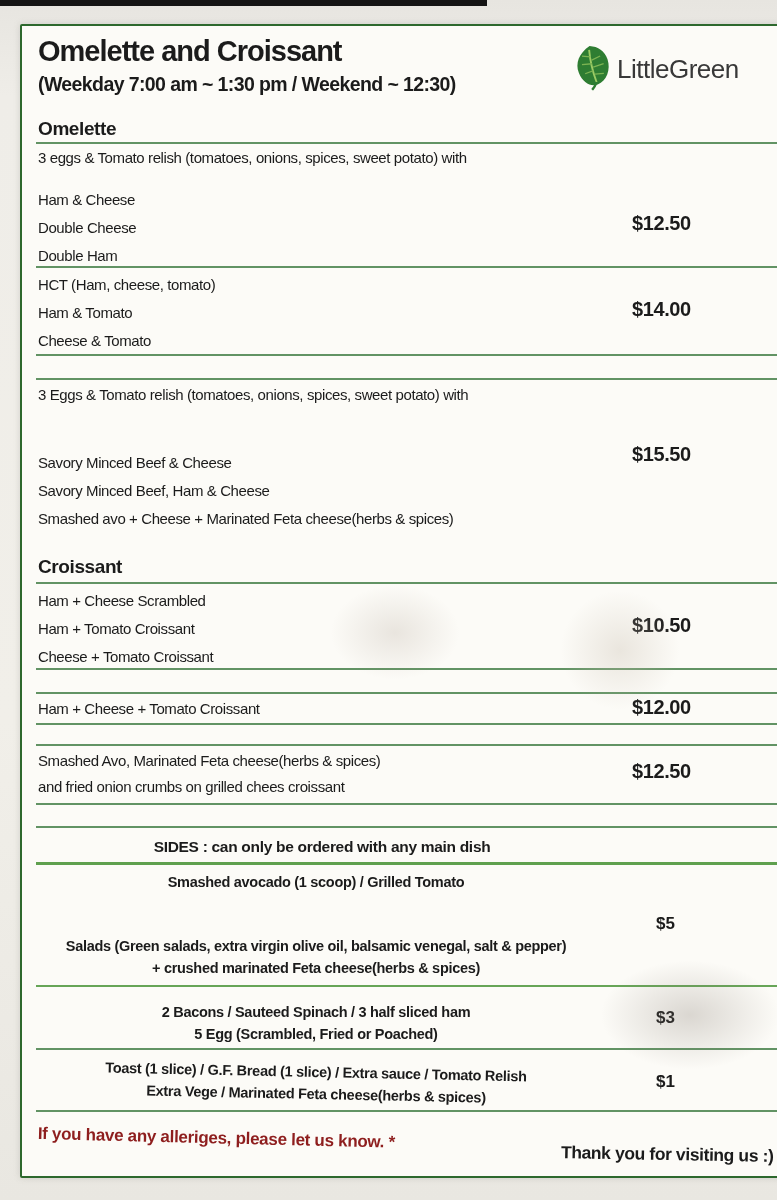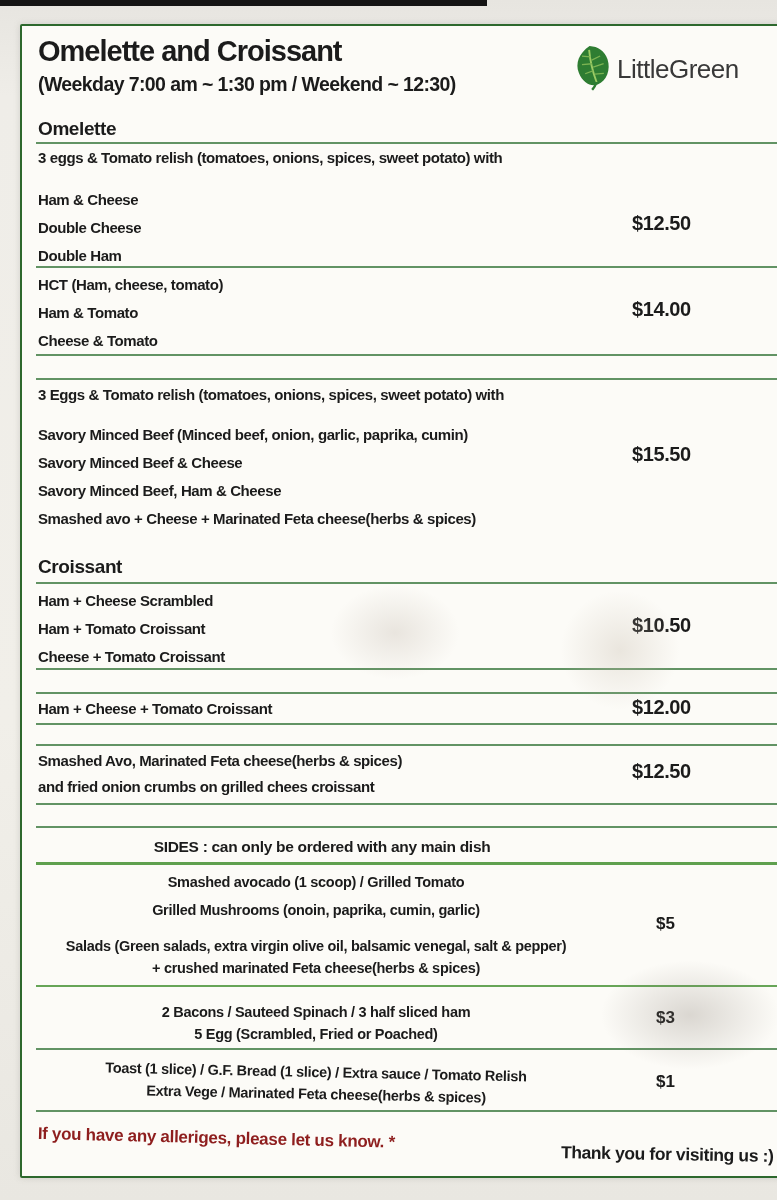--- a/index.html
+++ b/index.html
@@ -34,21 +34,21 @@
   .hours{
     left:16px;top:47px;font-size:19.5px;font-weight:bold;letter-spacing:-0.6px;
   }
   .brand{right:14px;top:16px;width:200px;height:56px;position:absolute;}
   .brand .leaf{left:0;top:2px;}
   .brand-text{left:42px;top:12px;font-size:26px;color:#383838;letter-spacing:-0.5px;}
   .sec-head{left:16px;font-size:19px;font-weight:bold;letter-spacing:-0.4px;}
   .rule{left:14px;right:0;height:1.6px;background:var(--accent_green);opacity:0.85;}
   .rule.thick{height:3px;background:var(--thick_green);opacity:1;}
   .rule.med{height:2.4px;background:var(--thick_green);opacity:0.95;}
-  .it{left:16px;font-size:15px;font-weight:bold;letter-spacing:-0.4px;white-space:nowrap;}
+  .it{left:16px;font-size:15px;font-weight:normal;letter-spacing:-0.4px;white-space:nowrap;}
   .price{left:610px;font-size:20px;font-weight:bold;letter-spacing:-0.4px;}
   .price-sm{left:634px;font-size:17px;font-weight:bold;}
   .side-line{left:0;width:588px;text-align:center;font-size:14.5px;font-weight:bold;letter-spacing:-0.3px;white-space:nowrap;}
   .sides-head{left:0;width:600px;text-align:center;font-size:15.5px;font-weight:bold;letter-spacing:-0.3px;}
   .tilt1{transform:rotate(1.2deg);}
   .allergy{left:16px;top:1098px;font-size:17px;font-weight:bold;color:var(--note_red);transform:rotate(1.4deg);transform-origin:left top;letter-spacing:-0.3px;}
   .thanks{right:16px;top:1118px;font-size:17.5px;font-weight:bold;transform:rotate(1deg);letter-spacing:-0.4px;}
   .smudge{position:absolute;pointer-events:none;border-radius:50%;}
   .smudge.a{left:330px;top:585px;width:130px;height:95px;background:radial-gradient(ellipse at center,rgba(165,150,135,0.22),rgba(165,150,135,0) 70%);}
   .smudge.b{left:600px;top:960px;width:180px;height:110px;background:radial-gradient(ellipse at center,rgba(130,120,110,0.28),rgba(130,120,110,0) 70%);}
@@ -85,21 +85,20 @@
   <div class="rule" style="top:240px"></div>
 
   <div class="it" style="top:250px">HCT (Ham, cheese, tomato)</div>
   <div class="it" style="top:278px">Ham &amp; Tomato</div>
   <div class="it" style="top:306px">Cheese &amp; Tomato</div>
   <div class="price" style="top:272px">$14.00</div>
   <div class="rule" style="top:328px"></div>
   <div class="rule" style="top:352px"></div>
 
   <div class="it" style="top:360px">3 Eggs &amp; Tomato relish (tomatoes, onions, spices, sweet potato) with</div>
-  <div class="it" style="top:400px">Savory Minced Beef (Minced beef, onion, garlic, paprika, cumin)</div>
   <div class="it" style="top:428px">Savory Minced Beef &amp; Cheese</div>
   <div class="it" style="top:456px">Savory Minced Beef, Ham &amp; Cheese</div>
   <div class="it" style="top:484px">Smashed avo + Cheese + Marinated Feta cheese(herbs &amp; spices)</div>
   <div class="price" style="top:417px">$15.50</div>
 
   <div class="sec-head" style="top:530px">Croissant</div>
   <div class="rule" style="top:556px"></div>
 
   <div class="it" style="top:566px">Ham + Cheese Scrambled</div>
   <div class="it" style="top:594px">Ham + Tomato Croissant</div>
@@ -116,21 +115,20 @@
   <div class="it" style="top:726px">Smashed Avo, Marinated Feta cheese(herbs &amp; spices)</div>
   <div class="it" style="top:752px">and fried onion crumbs on grilled chees croissant</div>
   <div class="price" style="top:734px">$12.50</div>
   <div class="rule" style="top:777px"></div>
 
   <div class="rule" style="top:800px"></div>
   <div class="sides-head" style="top:812px">SIDES : can only be ordered with any main dish</div>
   <div class="rule thick" style="top:836px"></div>
 
   <div class="side-line" style="top:848px">Smashed avocado (1 scoop)  /  Grilled Tomato</div>
-  <div class="side-line" style="top:876px">Grilled Mushrooms (onoin, paprika, cumin, garlic)</div>
   <div class="side-line" style="top:912px">Salads (Green salads, extra virgin olive oil, balsamic venegal, salt &amp; pepper)</div>
   <div class="side-line" style="top:934px">+ crushed marinated Feta cheese(herbs &amp; spices)</div>
   <div class="price-sm" style="top:888px">$5</div>
   <div class="rule med" style="top:959px"></div>
 
   <div class="side-line" style="top:978px">2 Bacons / Sauteed Spinach  /  3 half sliced ham</div>
   <div class="side-line" style="top:1000px">5 Egg (Scrambled, Fried or Poached)</div>
   <div class="price-sm" style="top:982px">$3</div>
   <div class="rule" style="top:1022px"></div>
 

